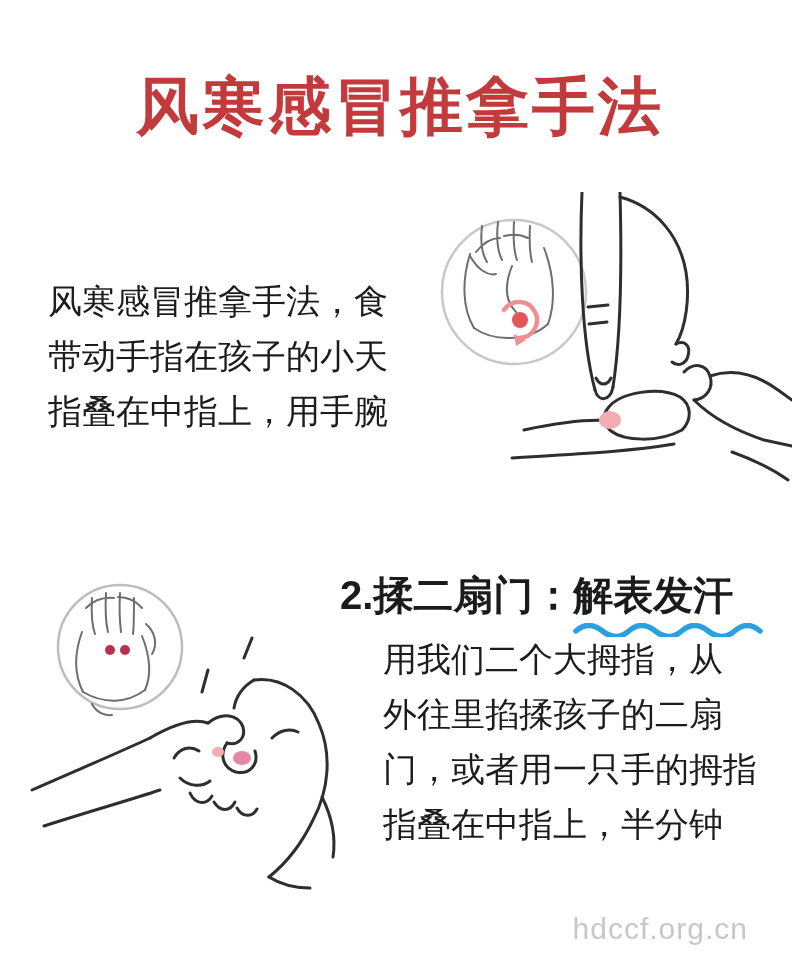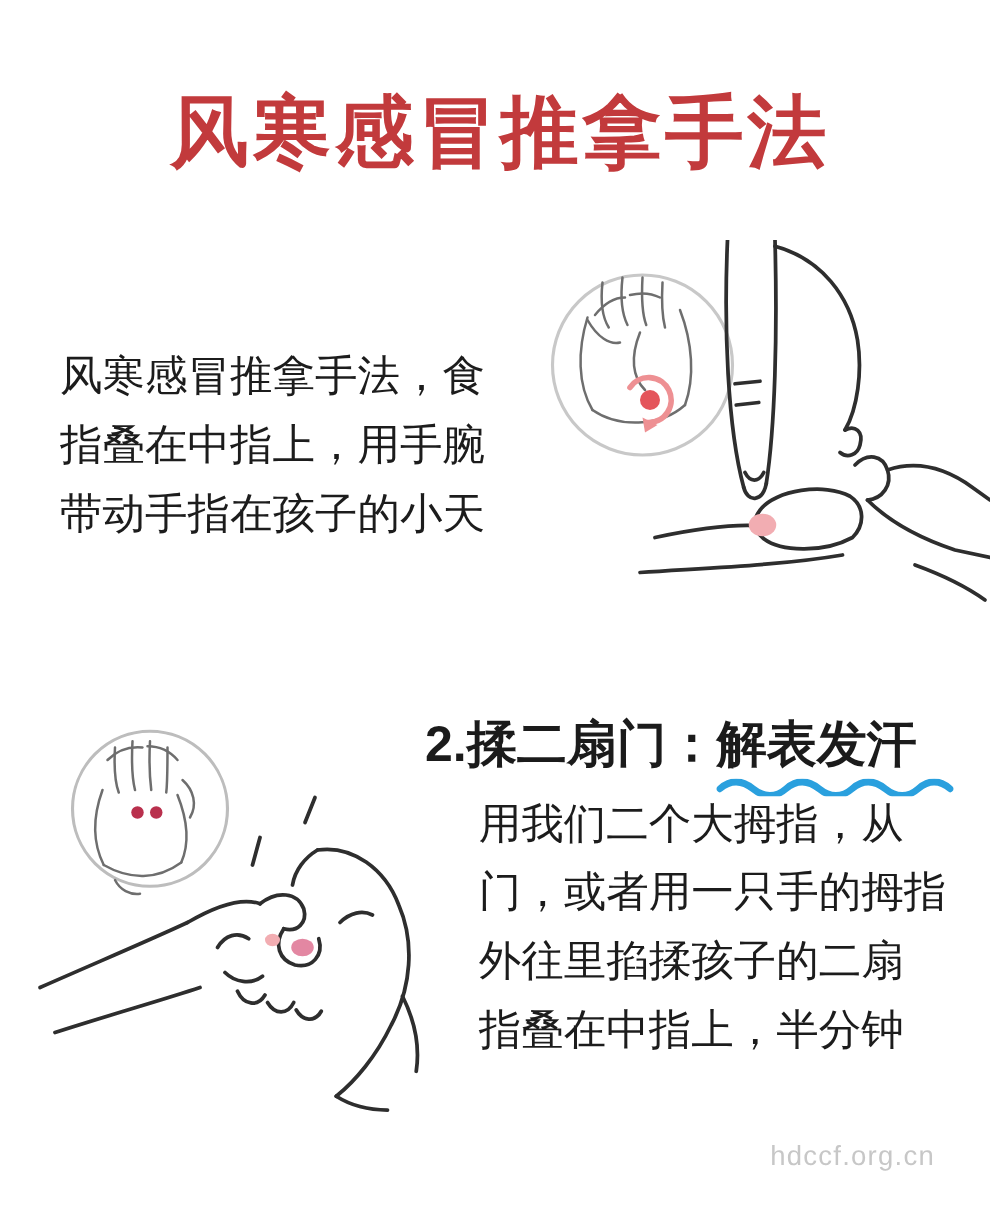--- a/index.html
+++ b/index.html
@@ -62,37 +62,37 @@
   .body-2 { top: 632px; left: 383px; }
 
   .illustration { position: absolute; }
   .illo-1 { top: 192px; left: 432px; width: 360px; height: 310px; }
   .illo-2 { top: 562px; left: 22px; width: 335px; height: 335px; }
 
   .watermark {
     position: absolute;
     top: 912px;
     right: 52px;
-    font-size: 22px;
+    font-size: 30px;
     color: #c7c7c7;
     letter-spacing: 1px;
   }
 </style>
 </head>
 <body>
 
 <div class="poster">
 
   <div class="title">风寒感冒推拿手法</div>
 
 
   <div class="body-text body-1">
     <div>风寒感冒推拿手法，食</div>
+    <div>带动手指在孩子的小天</div>
     <div>指叠在中指上，用手腕</div>
-    <div>带动手指在孩子的小天</div>
   </div>
 
   <svg class="illustration illo-1" viewBox="0 0 360 310">
     <g fill="none" stroke="#6e6e6e" stroke-width="2" stroke-linecap="round">
 
       <circle cx="82" cy="100" r="72" stroke="#c8c8c8" stroke-width="2.5"></circle>
 
       <path d="M50,34 C48,52 50,62 55,70"></path>
       <path d="M66,30 C64,48 66,60 70,68"></path>
       <path d="M82,30 C81,48 82,60 85,68"></path>
@@ -141,22 +141,22 @@
   <div class="section-heading heading-2">
     <span>2.揉二扇门：</span><span class="effect"><span>解表发汗</span>
       <svg class="wave" viewBox="0 0 194 14" preserveAspectRatio="none">
         <path d="M3,8 Q16,-3 30,8 T57,8 T84,8 T111,8 T138,8 T165,8 T191,8" fill="none" stroke="#2aa0de" stroke-width="5.5" stroke-linecap="round"></path>
       </svg>
     </span>
   </div>
 
   <div class="body-text body-2">
     <div>用我们二个大拇指，从</div>
+    <div>外往里掐揉孩子的二扇</div>
     <div>门，或者用一只手的拇指</div>
-    <div>外往里掐揉孩子的二扇</div>
     <div>指叠在中指上，半分钟</div>
   </div>
 
   <svg class="illustration illo-2" viewBox="0 0 335 335">
     <g fill="none" stroke="#6e6e6e" stroke-width="2" stroke-linecap="round">
 
       <circle cx="98" cy="85" r="62" stroke="#bdbdbd" stroke-width="2.5"></circle>
 
       <path d="M70,36 C69,54 70,64 73,72"></path>
       <path d="M84,31 C83,50 84,62 86,70"></path>

